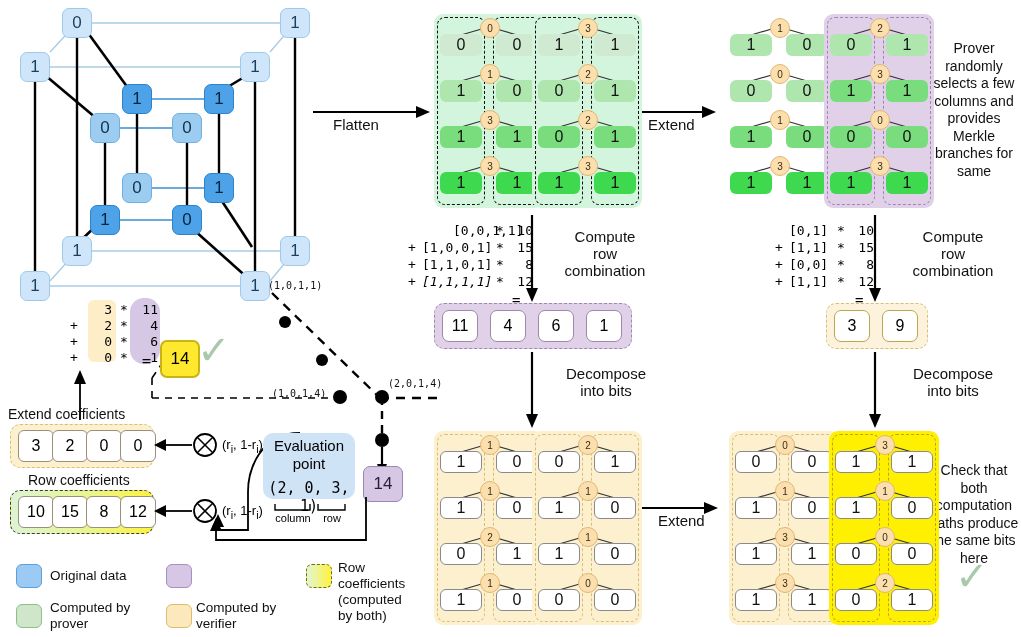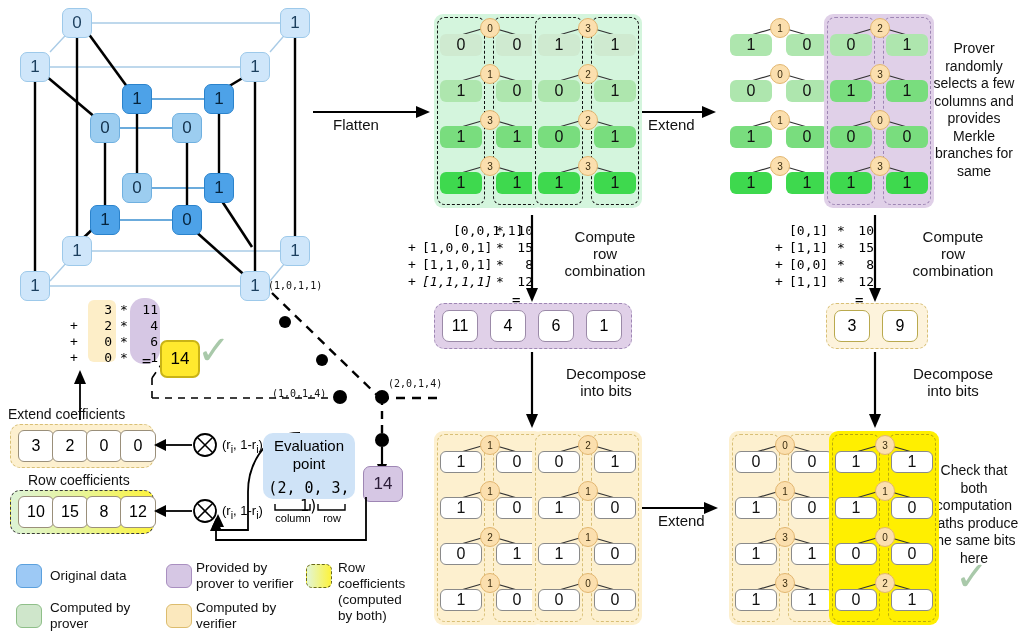--- a/index.html
+++ b/index.html
@@ -578,22 +578,20 @@
 </svg>
 <div class="abs" style="left:268px;top:512px;width:50px;text-align:center;font-size:11px;">column</div>
 <div class="abs" style="left:315px;top:512px;width:34px;text-align:center;font-size:11px;">row</div>
 
 <div class="abs" style="left:16px;top:560px;">
   <div style="position:relative;width:400px;height:72px;text-decoration:underline;">
     <div class="legend-sw" style="position:absolute;left:0;top:4px;background:#9dc9f5;border:1.5px solid #5ba0dd;"></div>
     <div class="legend-txt" style="position:absolute;left:34px;top:8px;width:110px;white-space:pre-line;">Original data</div>
 
     <div class="legend-sw" style="position:absolute;left:150px;top:4px;background:#d6c7e4;border:1.5px solid #a98fc0;"></div>
-    <div class="legend-txt" style="position:absolute;left:180px;top:0px;width:130px;white-space:pre-line;">Provided by
-prover to verifier</div>
 
     <div class="legend-sw" style="position:absolute;left:0;top:44px;background:#cfe6cb;border:1.5px solid #8fbf89;"></div>
     <div class="legend-txt" style="position:absolute;left:34px;top:40px;width:110px;white-space:pre-line;">Computed by
 prover</div>
 
     <div class="legend-sw" style="position:absolute;left:150px;top:44px;background:#fbe8bd;border:1.5px solid #dcbc6e;"></div>
     <div class="legend-txt" style="position:absolute;left:180px;top:40px;width:130px;white-space:pre-line;">Computed by
 verifier</div>
 
     <div class="legend-sw" style="position:absolute;left:290px;top:4px;background:linear-gradient(90deg,#e2f5d6,#fdf33c);border:1.6px dashed #6a6a1a;"></div>

